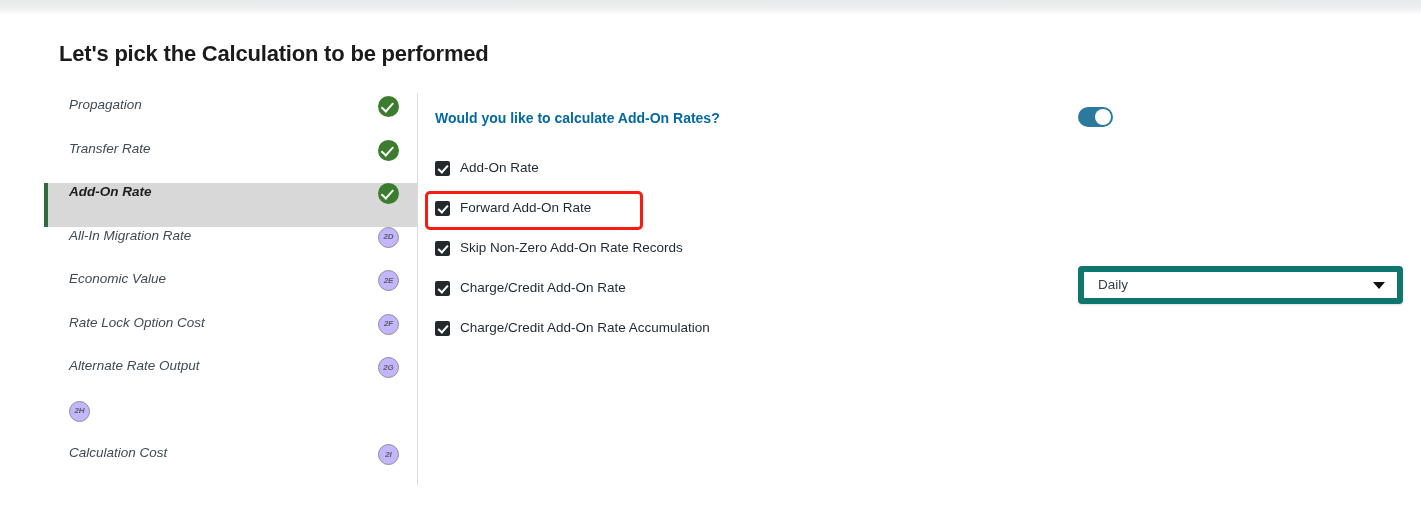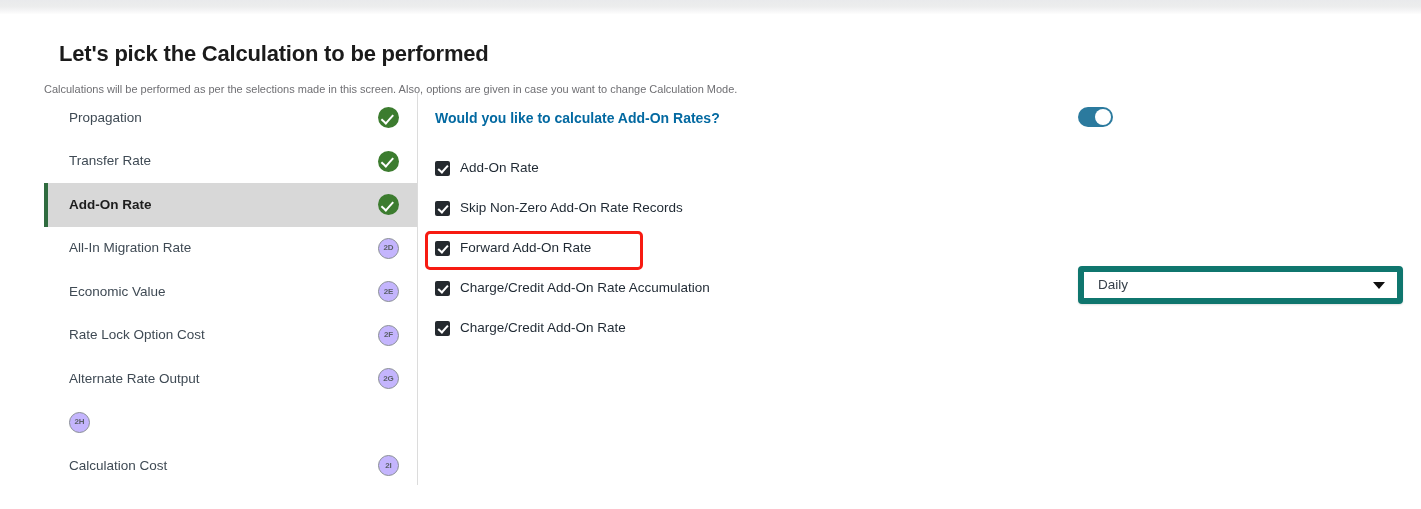--- a/index.html
+++ b/index.html
@@ -64,24 +64,25 @@
   .sidebar {
     position: absolute;
     left: 44px;
     top: 0;
     width: 373px;
   }
   .side-item {
     position: relative;
     height: 43.5px;
     display: flex;
-    align-items: center;
+    align-items: flex-start;
     padding-left: 25px;
     padding-right: 18px;
     cursor: pointer;
+    font-style: italic;
   }
   .side-item .side-label {
     font-size: 13.5px;
     color: #3f4a54;
     line-height: 18px;
     flex: 1 1 auto;
     white-space: nowrap;
   }
   .side-item.active {
     background: #d8d8d8;
@@ -274,21 +275,20 @@
     border-top: 7px solid #101010;
   }
 </style>
 </head>
 <body>
 
 <div class="top-strip"></div>
 
 <div class="page-head">
   <h1 class="page-title">Let's pick the Calculation to be performed</h1>
-  <p class="page-sub">Calculations will be performed as per the selections made in this screen. Also, options are given in case you want to change Calculation Mode.</p>
 </div>
 
 <div class="content">
 
   <nav class="sidebar">
 
     <div class="side-item">
       <span class="side-label">Propagation</span>
       <span class="status done"></span>
     </div>
@@ -358,38 +358,38 @@
       <span class="knob"></span>
     </div>
 
     <div class="check-list">
 
       <div class="check-row">
         <span class="box"></span>
         <span class="check-label">Add-On Rate</span>
       </div>
 
+      <div class="check-row highlighted">
+        <span class="box"></span>
+        <span class="check-label">Forward Add-On Rate</span>
+      </div>
+
       <div class="check-row">
         <span class="box"></span>
         <span class="check-label">Skip Non-Zero Add-On Rate Records</span>
       </div>
 
-      <div class="check-row highlighted">
-        <span class="box"></span>
-        <span class="check-label">Forward Add-On Rate</span>
-      </div>
-
       <div class="check-row">
         <span class="box"></span>
+        <span class="check-label">Charge/Credit Add-On Rate</span>
+      </div>
+
+      <div class="check-row">
+        <span class="box"></span>
         <span class="check-label">Charge/Credit Add-On Rate Accumulation</span>
-      </div>
-
-      <div class="check-row">
-        <span class="box"></span>
-        <span class="check-label">Charge/Credit Add-On Rate</span>
       </div>
 
     </div>
 
     <div class="dropdown">
       <span class="dd-value">Daily</span>
       <span class="caret"></span>
     </div>
 
   </section>

